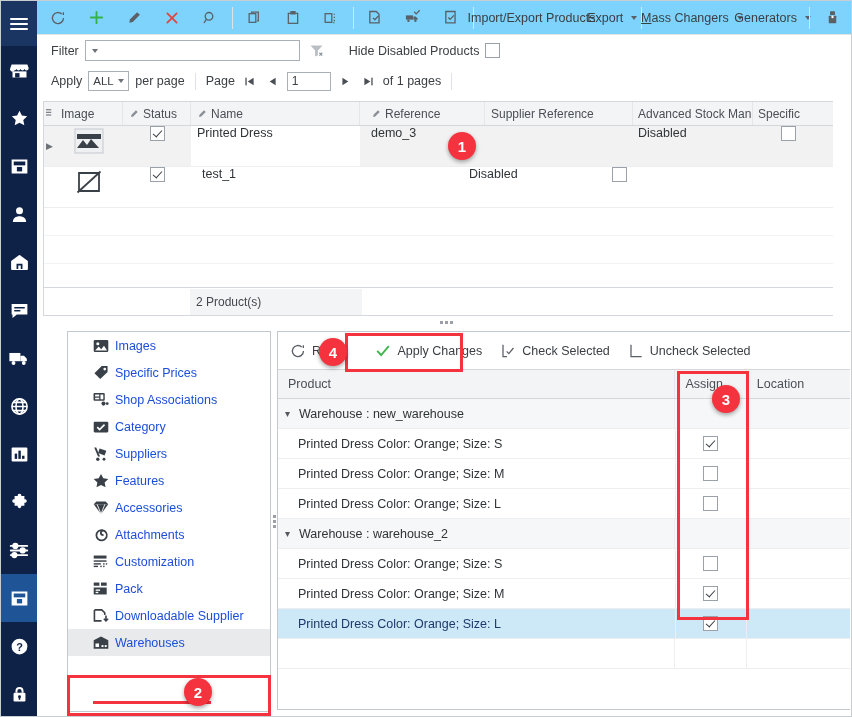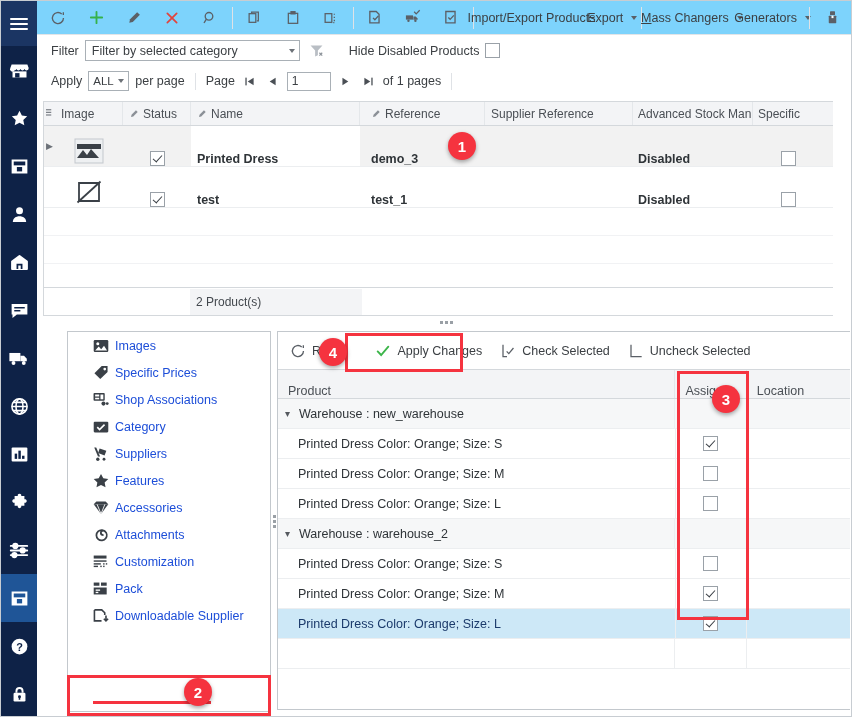--- a/index.html
+++ b/index.html
@@ -55,21 +55,21 @@
 
   
   .grid-wrap{position:absolute;left:6px;right:18px;top:100px;height:215px;border:1px solid #d4d8dc;
              border-right:none;box-sizing:border-box;background:#fff;overflow:hidden;}
   .ghead{display:flex;height:23px;background:#f3f4f6;border-bottom:1px solid #d4d8dc;align-items:center;
          font-size:12px;color:#4a4f55;}
   .gh{display:flex;align-items:center;gap:4px;height:23px;padding-left:6px;box-sizing:border-box;overflow:hidden;white-space:nowrap;}
   .gh.bsep{border-right:1px solid #e4e7ea;}
   .grow{display:flex;height:40px;align-items:center;font-size:12.5px;color:#2f3438;border-bottom:1px solid #eceef0;}
   .grow.sel{background:#f2f2f2;}
-  .gc{height:40px;display:flex;align-items:flex-end;padding-left:6px;box-sizing:border-box;overflow:hidden;white-space:nowrap;font-weight:bold;}
+  .gc{height:40px;display:flex;align-items:flex-start;padding-left:6px;box-sizing:border-box;overflow:hidden;white-space:nowrap;}
   .gc.white{background:#fff;}
   .rowarrow{width:11px;display:flex;align-items:center;justify-content:center;color:#6c7178;font-size:9px;}
   .thumb{width:34px;height:30px;display:flex;align-items:center;justify-content:center;}
   .blank-rows .br{height:27px;border-bottom:1px solid #f1f2f4;}
   .gfoot{position:absolute;left:0;right:0;bottom:0;height:27px;display:flex;align-items:center;
          border-top:1px solid #d4d8dc;background:#fff;}
   .gfoot .cell{height:26px;display:flex;align-items:center;padding-left:6px;box-sizing:border-box;
           background:#f3f4f6;font-size:12px;color:#43484e;}
 
   
@@ -89,21 +89,21 @@
   .vsplit .dots i{width:3px;height:3px;background:#9aa0a6;display:block;}
 
   
   .detail{position:absolute;left:276px;top:330px;right:1px;bottom:6px;border:1px solid #c3c8cd;
           border-right:none;background:#fff;box-sizing:border-box;overflow:hidden;}
   .detail-tb{height:37px;display:flex;align-items:center;border-bottom:1px solid #d4d8dc;background:#fff;padding-left:3px;}
   .dtb{height:30px;display:flex;align-items:center;gap:6px;padding:0 9px;cursor:pointer;font-size:12.5px;color:#3c4044;white-space:nowrap;}
 
   .dhead{display:flex;height:28px;background:#f3f4f6;border-bottom:1px solid #d4d8dc;align-items:center;
          font-size:12.5px;color:#4a4f55;}
-  .dh{height:28px;display:flex;align-items:flex-end;padding-left:10px;box-sizing:border-box;white-space:nowrap;}
+  .dh{height:28px;display:flex;align-items:center;padding-left:10px;box-sizing:border-box;white-space:nowrap;}
   .dh.sp{border-left:1px solid #e4e7ea;}
   .drow{display:flex;height:29px;align-items:center;font-size:12.5px;color:#2f3438;border-bottom:1px solid #eceef0;}
   .drow.group{background:#f6f7f8;}
   .drow.hl{background:#cde8f7;color:#1b3a6b;}
   .dcell{height:29px;display:flex;align-items:center;padding-left:10px;box-sizing:border-box;white-space:nowrap;overflow:hidden;}
   .dcell.ctr{justify-content:center;padding-left:0;}
   .dcell.bl{border-left:1px solid #eceef0;}
   .chev{display:inline-block;width:11px;color:#55595f;font-size:10px;margin-right:3px;}
 
   
@@ -334,21 +334,20 @@
             <rect x="8" y="2" width="8" height="6" rx="1"></rect>
             <rect x="6" y="9" width="12" height="12" rx="1"></rect>
             <rect x="10.4" y="9" width="3.2" height="4" fill="#fff"></rect>
           </svg>
       </div>
     </div>
 
     <div class="filterbar">
       <span class="lab">Filter</span>
       <div class="combo" id="cat-combo">
-        <span class="cv">Filter by selected category</span>
         <span class="cc"></span>
       </div>
       <div style="width:22px;display:flex;align-items:center;justify-content:center;">
         <svg width="15" height="15" viewBox="0 0 24 24" fill="#b9bec4">
             <path d="M2.5 3.8h19l-7.3 8.3v7.3l-4.4 2.3v-9.6z"></path>
             <path d="M16 16.2l1.3-1.3 1.6 1.6 1.6-1.6 1.3 1.3-1.6 1.6 1.6 1.6-1.3 1.3-1.6-1.6-1.6 1.6-1.3-1.3 1.6-1.6z" fill="#8e949b"></path>
           </svg>
       </div>
       <div style="width:9px"></div>
       <span class="lab">Hide Disabled Products</span>
@@ -470,23 +469,20 @@
           <span class="thumb">
             <svg width="26" height="24" viewBox="0 0 26 24" fill="none" stroke="#3a4047" stroke-width="1.8">
                 <path d="M3 3h20v18H3z"></path>
                 <path d="M1.5 22.5L24.5 1.5"></path>
               </svg>
           </span>
         </div>
         <div class="gc" style="width:68px;justify-content:center;padding-left:0">
           <span class="chkbox on"></span>
         </div>
-        <div class="gc" style="width:169px">
-          <span>test</span>
-        </div>
         <div class="gc" style="width:125px;padding-left:11px">
           <span>test_1</span>
         </div>
         <div class="gc" style="width:148px;padding-left:6px">
           <span></span>
         </div>
         <div class="gc" style="width:120px;padding-left:5px">
           <span>Disabled</span>
         </div>
         <div class="gc" style="width:70px;justify-content:center;padding-left:0">
@@ -624,20 +620,31 @@
     <div class="nav-item">
       <span class="nav-ic">
           <svg width="16" height="15" viewBox="0 0 18 15" fill="none" stroke="#3a4047" stroke-width="1.8">
             <path d="M1.6 1.2h8.2l3.4 3.2v2.4"></path>
             <path d="M1.6 1.2v12.4h8"></path>
             <path d="M14.6 7.4v6M12.2 11.2l2.4 2.4 2.4-2.4"></path>
           </svg>
         </span>
       <span>Downloadable Supplier</span>
     </div>
+    <div class="nav-item active">
+      <span class="nav-ic">
+          <svg width="16" height="15" viewBox="0 0 18 15" fill="#3a4047">
+            <path d="M0.8 5L9 0.8 17.2 5v9.4H0.8z"></path>
+            <rect x="2.8" y="8.6" width="4" height="4" fill="#fff"></rect>
+            <rect x="9.6" y="10.4" width="2.2" height="2.2" fill="#fff"></rect>
+            <rect x="13.2" y="10.4" width="2.2" height="2.2" fill="#fff"></rect>
+          </svg>
+        </span>
+      <span>Warehouses</span>
+    </div>
   </div>
 
   <div class="vsplit">
     <span class="dots">
         <i></i>
         <i></i>
         <i></i>
       </span>
   </div>
 

